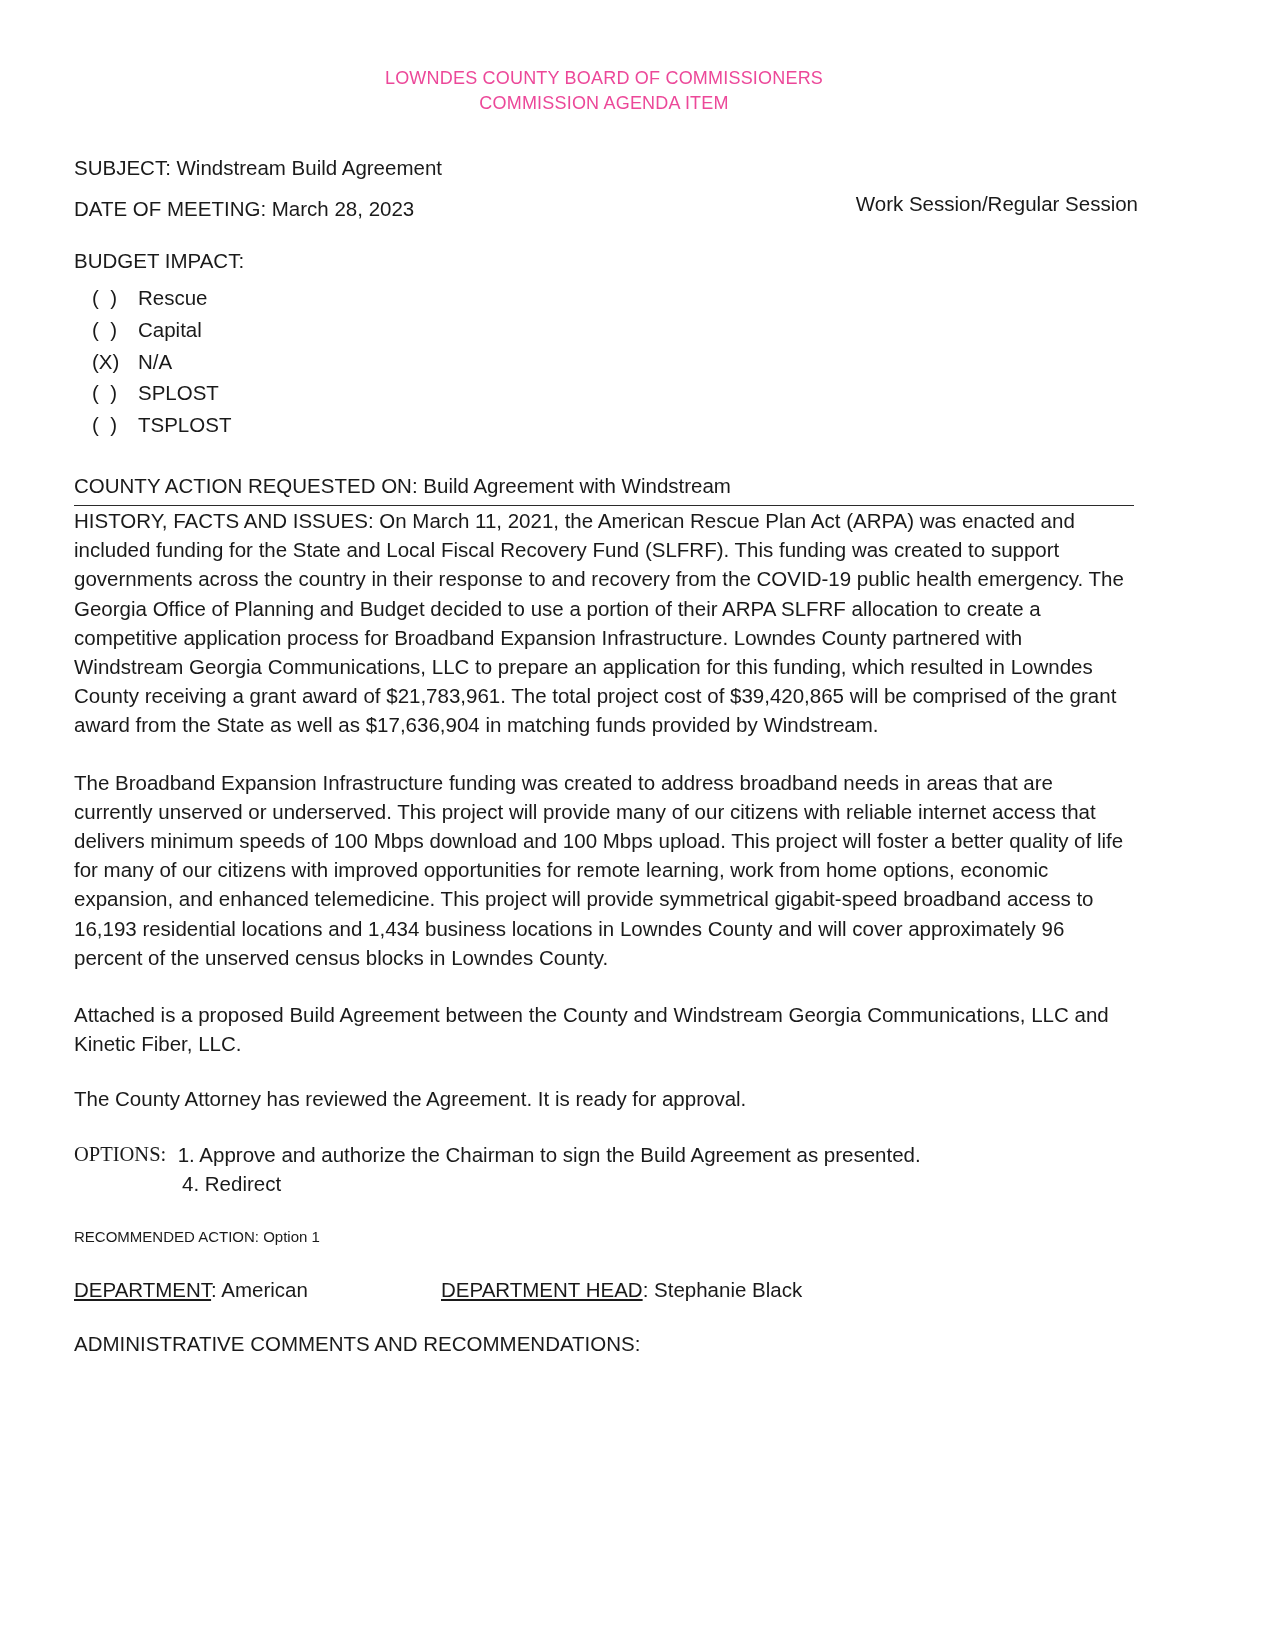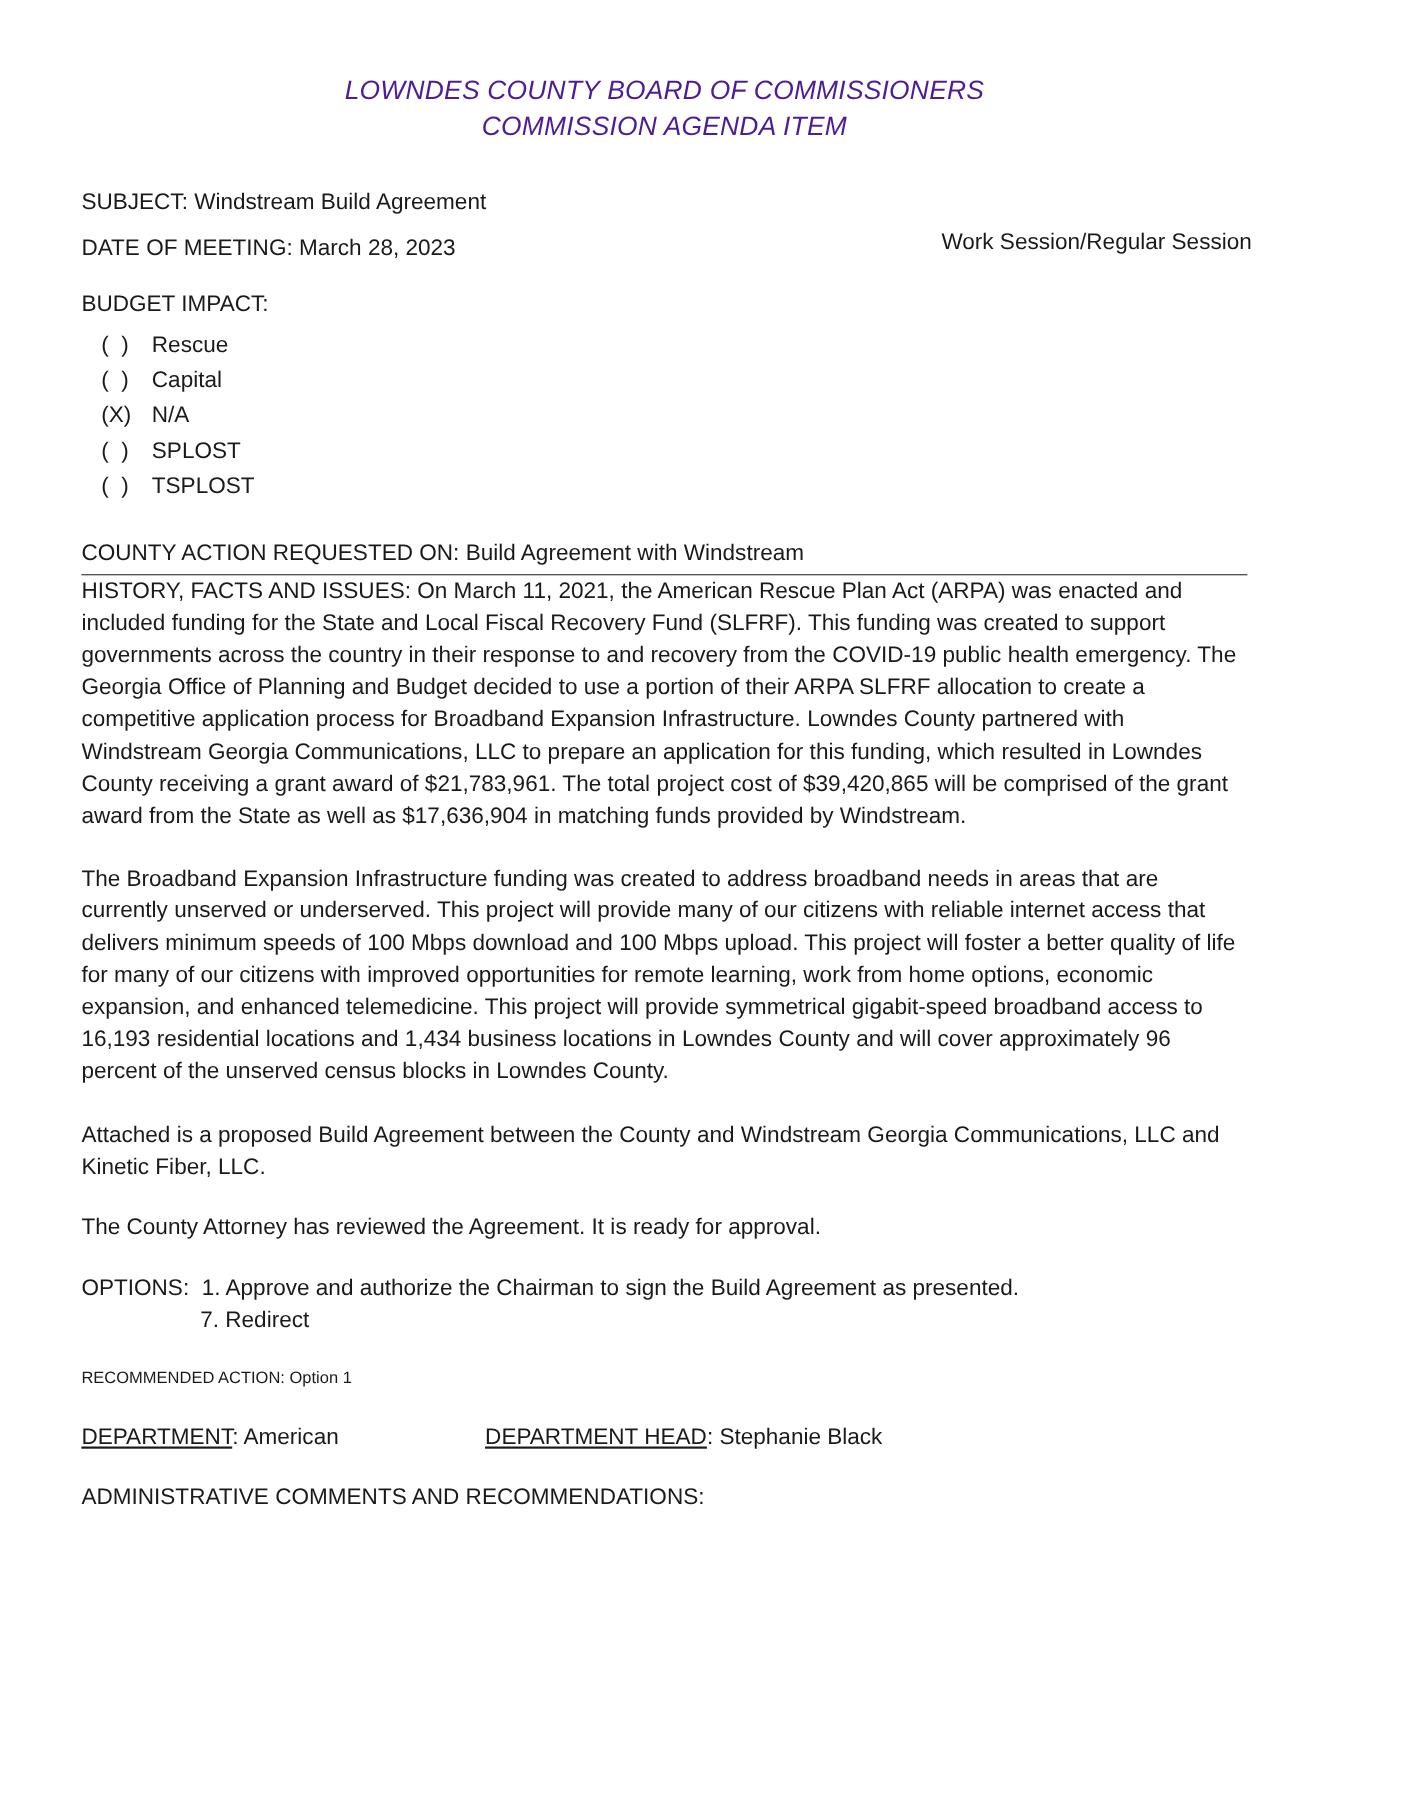--- a/index.html
+++ b/index.html
@@ -30,24 +30,23 @@
     width: 1060px;
   }
 
   
   .doc-header {
     text-align: center;
     padding-top: 66px;
     line-height: 1.38;
   }
   .doc-header .line {
-    font-size: 24px;
+    font-size: 18px;
     letter-spacing: 0.2px;
-    color: #4c1d95;
-    font-style: italic;
+    color: #ec4899;
   }
 
   
   .meta {
     position: relative;
     margin-top: 42px;
   }
   .meta-row {
     font-size: 20.5px;
     line-height: 1.0;
@@ -118,20 +117,21 @@
     margin-bottom: 28px;
   }
   .options-row {
     display: flex;
     font-size: 20.5px;
     line-height: 1.42;
   }
   .options-key {
     flex: 0 0 auto;
     white-space: pre;
+    font-family: Liberation Serif, serif;
   }
   .options-sub {
     font-size: 20.5px;
     line-height: 1.42;
     padding-left: 108px;
   }
 
   .rec-line {
     font-size: 15px;
     line-height: 1.42;
@@ -208,21 +208,21 @@
       <p class="para">The Broadband Expansion Infrastructure funding was created to address broadband needs in areas that are currently unserved or underserved. This project will provide many of our citizens with reliable internet access that delivers minimum speeds of 100 Mbps download and 100 Mbps upload. This project will foster a better quality of life for many of our citizens with improved opportunities for remote learning, work from home options, economic expansion, and enhanced telemedicine. This project will provide symmetrical gigabit-speed broadband access to 16,193 residential locations and 1,434 business locations in Lowndes County and will cover approximately 96 percent of the unserved census blocks in Lowndes County.</p>
       <p class="para tight">Attached is a proposed Build Agreement between the County and Windstream Georgia Communications, LLC and Kinetic Fiber, LLC.</p>
       <p class="para tight">The County Attorney has reviewed the Agreement. It is ready for approval.</p>
 
       <div class="options-block">
         <div class="options-row">
           <span class="options-key">OPTIONS:</span>
           <span style="white-space:pre">&nbsp; </span>
           <span>1. Approve and authorize the Chairman to sign the Build Agreement as presented.</span>
         </div>
-        <div class="options-sub">7. Redirect</div>
+        <div class="options-sub">4. Redirect</div>
       </div>
 
       <div class="rec-line">RECOMMENDED ACTION: Option 1</div>
 
       <div class="dept-row">
         <span class="dept-left"><span class="u">DEPARTMENT</span><span>: American</span></span>
         <span class="dept-right"><span class="u">DEPARTMENT HEAD</span><span>: Stephanie Black</span></span>
       </div>
 
       <div class="admin-line">ADMINISTRATIVE COMMENTS AND RECOMMENDATIONS:</div>

